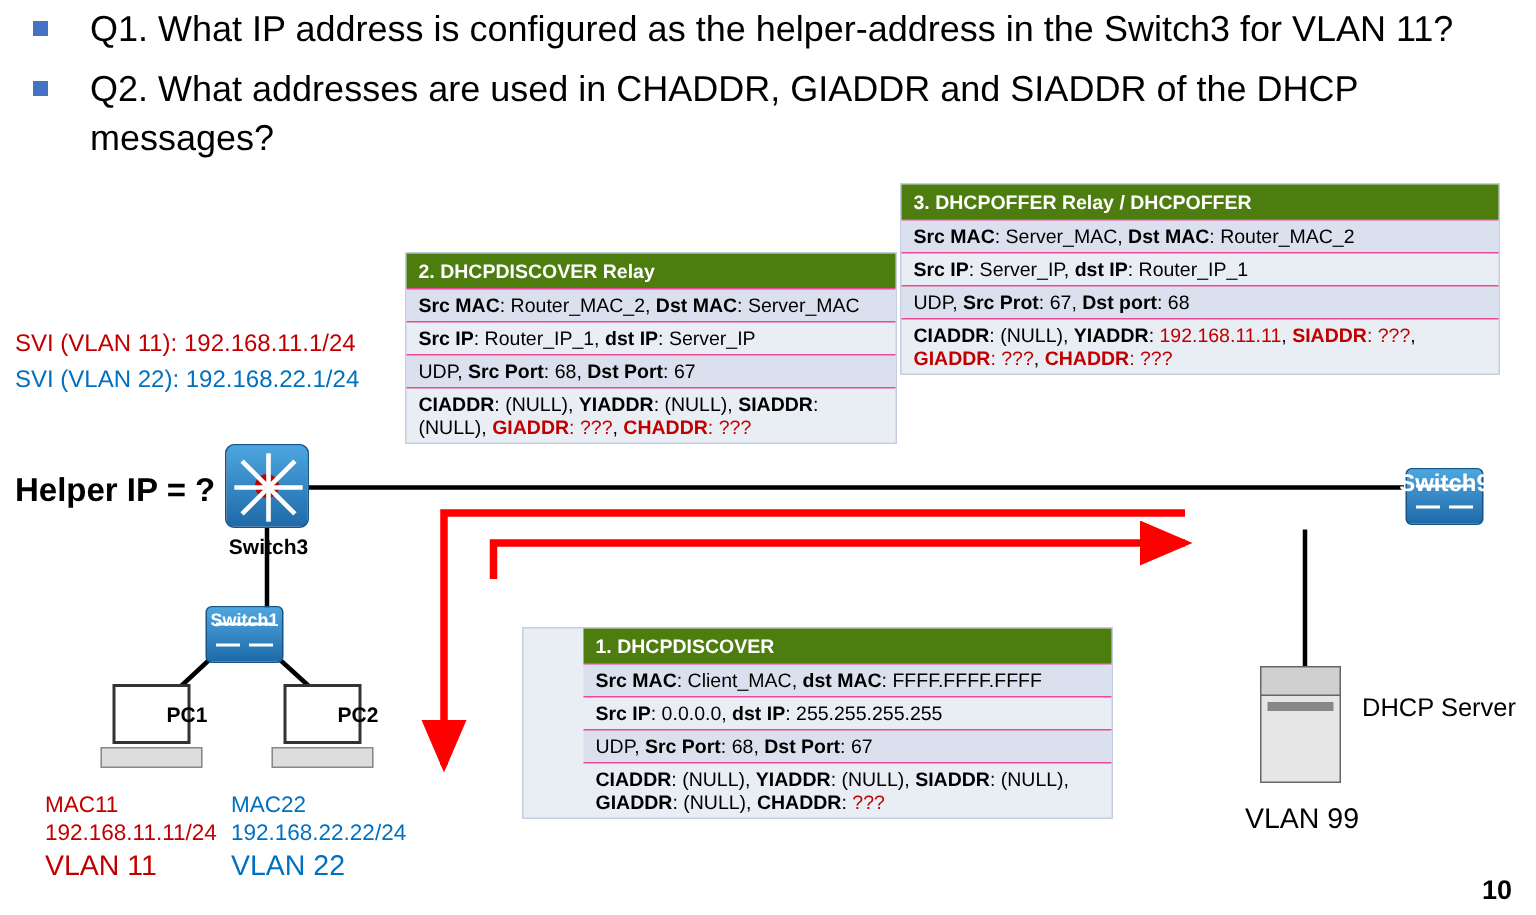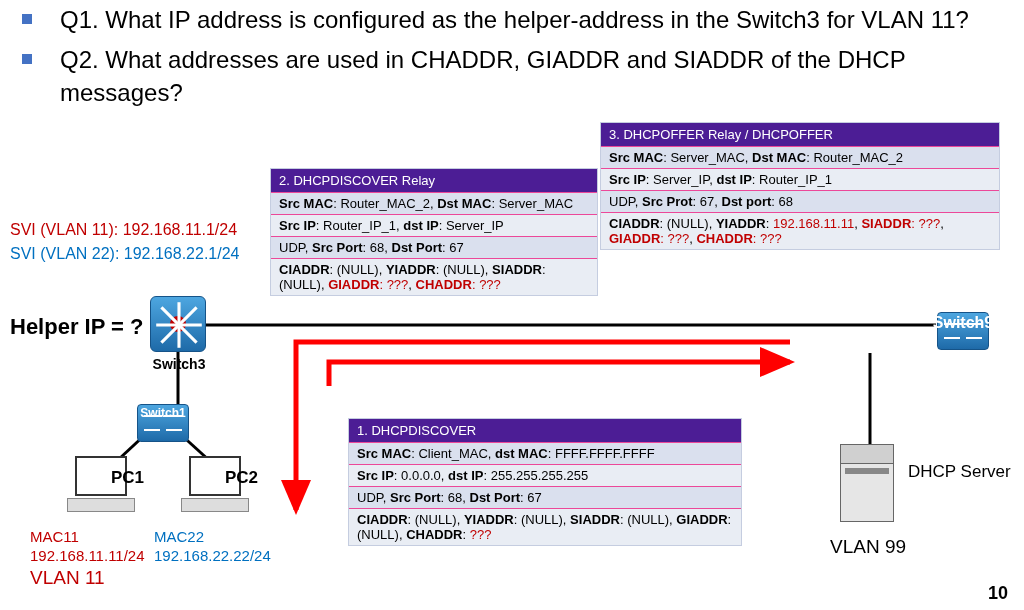--- a/index.html
+++ b/index.html
@@ -10,21 +10,21 @@
 .bullet-text { font-size: 24px; line-height: 1.35; color: #000; }
 
 .config { position: absolute; left: 10px; top: 218px; font-size: 16px; line-height: 1.5; }
 .config .red { color: #c00000; }
 .config .blue { color: #0070c0; }
 
 .helper-label { position: absolute; left: 10px; top: 314px; font-size: 22px; font-weight: bold; }
 
 
 .tbl { position: absolute; background: #e9edf4; font-size: 13px; border: 1px solid #c5cde0; }
-.tbl .hdr { background: #4c1d95; color: #fff; font-weight: normal; padding: 4px 8px; }
+.tbl .hdr { background: #4d7c0f; color: #fff; font-weight: bold; padding: 4px 8px; }
 .tbl .row { padding: 3px 8px; border-top: 1px solid #ec4899; }
 .tbl .row:nth-child(even) { background: #dae0ee; }
 .tbl strong { font-weight: bold; }
 .tbl .red { color: #c00000; }
 
 
 .switch-icon { width: 62px; height: 46px; position: absolute; }
 .switch-icon .body { width: 52px; height: 38px; background: linear-gradient(#4da6e0, #1e6aa8); border-radius: 4px; border: 1px solid #155388; position: relative; margin: 4px auto 0; }
 .switch-icon .body::before, .switch-icon .body::after { content: ""; position: absolute; width: 18px; height: 2px; background: #fff; }
 .switch-icon .body::before { top: 10px; left: 6px; }
@@ -35,21 +35,21 @@
 .switch-icon .arrows span:nth-child(2){ bottom:10px; right:6px; }
 .switch-label { position: absolute; font-size: 14px; font-weight: bold; text-align: center; }
 
 .l3switch { position: absolute; width: 58px; height: 58px; }
 .l3switch .bg { width: 56px; height: 56px; background: linear-gradient(#4da6e0,#1e6aa8); border-radius: 6px; border: 1px solid #155388; position: relative; }
 .l3switch .bg::before { content: ""; position: absolute; top: 50%; left: 50%; width: 16px; height: 16px; background: #c00000; border-radius: 50%; transform: translate(-50%,-50%); }
 .l3switch svg { position: absolute; inset: 0; }
 
 .pc { position: absolute; width: 70px; text-align: center; }
 .pc .monitor { width: 52px; height: 40px; border: 2px solid #333; margin: 0 auto; background: #fff; }
-.pc .monitor span { display: block; padding-top: 10px; font-size: 17px; font-weight: bold; margin-left: 34px; }
+.pc .monitor span { display: block; padding-top: 10px; font-size: 14px; font-weight: bold; margin-left: 34px; }
 .pc .base { width: 68px; height: 14px; background: #ddd; border: 1px solid #888; margin: 2px auto 0; }
 
 .server { position: absolute; width: 54px; }
 .server .top { height: 20px; background: #d0d0d0; border: 1px solid #666; }
 .server .mid { height: 58px; background: #e6e6e6; border: 1px solid #666; border-top: none; position: relative; }
 .server .mid::before { content: ""; position: absolute; top: 4px; left: 4px; right: 4px; height: 6px; background: #888; }
 .server-label { position: absolute; font-size: 17px; line-height: 1.2; }
 
 .pc-meta { position: absolute; font-size: 15px; line-height: 1.25; text-align: left; }
 .pc-meta .red { color: #c00000; }
@@ -111,21 +111,21 @@
 </div>
 
 <div class="tbl" style="left:600px; top:122px; width:400px;">
   <div class="hdr">3. DHCPOFFER Relay / DHCPOFFER</div>
   <div class="row"><strong>Src MAC</strong>: Server_MAC, <strong>Dst MAC</strong>: Router_MAC_2</div>
   <div class="row"><strong>Src IP</strong>: Server_IP, <strong>dst IP</strong>: Router_IP_1</div>
   <div class="row">UDP, <strong>Src Prot</strong>: 67, <strong>Dst port</strong>: 68</div>
   <div class="row"><strong>CIADDR</strong>: (NULL), <strong>YIADDR</strong>: <span class="red">192.168.11.11</span>, <span class="red"><strong>SIADDR</strong>: ???</span>, <span class="red"><strong>GIADDR</strong>: ???</span>, <span class="red"><strong>CHADDR</strong>: ???</span></div>
 </div>
 
-<div class="tbl" style="left:348px; top:418px; width:394px;">
+<div class="tbl" style="left:348px; top:418px; width:394px;padding-left:40px;">
   <div class="hdr">1. DHCPDISCOVER</div>
   <div class="row"><strong>Src MAC</strong>: Client_MAC, <strong>dst MAC</strong>: FFFF.FFFF.FFFF</div>
   <div class="row"><strong>Src IP</strong>: 0.0.0.0, <strong>dst IP</strong>: 255.255.255.255</div>
   <div class="row">UDP, <strong>Src Port</strong>: 68, <strong>Dst Port</strong>: 67</div>
   <div class="row"><strong>CIADDR</strong>: (NULL), <strong>YIADDR</strong>: (NULL), <strong>SIADDR</strong>: (NULL), <strong>GIADDR</strong>: (NULL), <strong>CHADDR</strong>: <span class="red">???</span></div>
 </div>
 
 <div class="l3switch" style="left:150px; top:296px;">
   <div class="bg"></div>
   <svg viewBox="0 0 56 56">
@@ -179,19 +179,20 @@
 <div class="server-label" style="left:908px; top:462px;">DHCP Server</div>
 
 <div class="pc-meta" style="left:30px; top:528px; width:130px;">
   <div class="red">MAC11</div>
   <div class="red">192.168.11.11/24</div>
   <div class="red big">VLAN 11</div>
 </div>
 <div class="pc-meta" style="left:154px; top:528px; width:140px;">
   <div class="blue">MAC22</div>
   <div class="blue">192.168.22.22/24</div>
+  <div class="blue big">VLAN 22</div>
 </div>
 
 <div class="server-meta" style="left:788px; top:536px; width:160px;">
   <div class="big">VLAN 99</div>
 </div>
 
 <div class="slide-num">10</div>
 
 </body></html>

